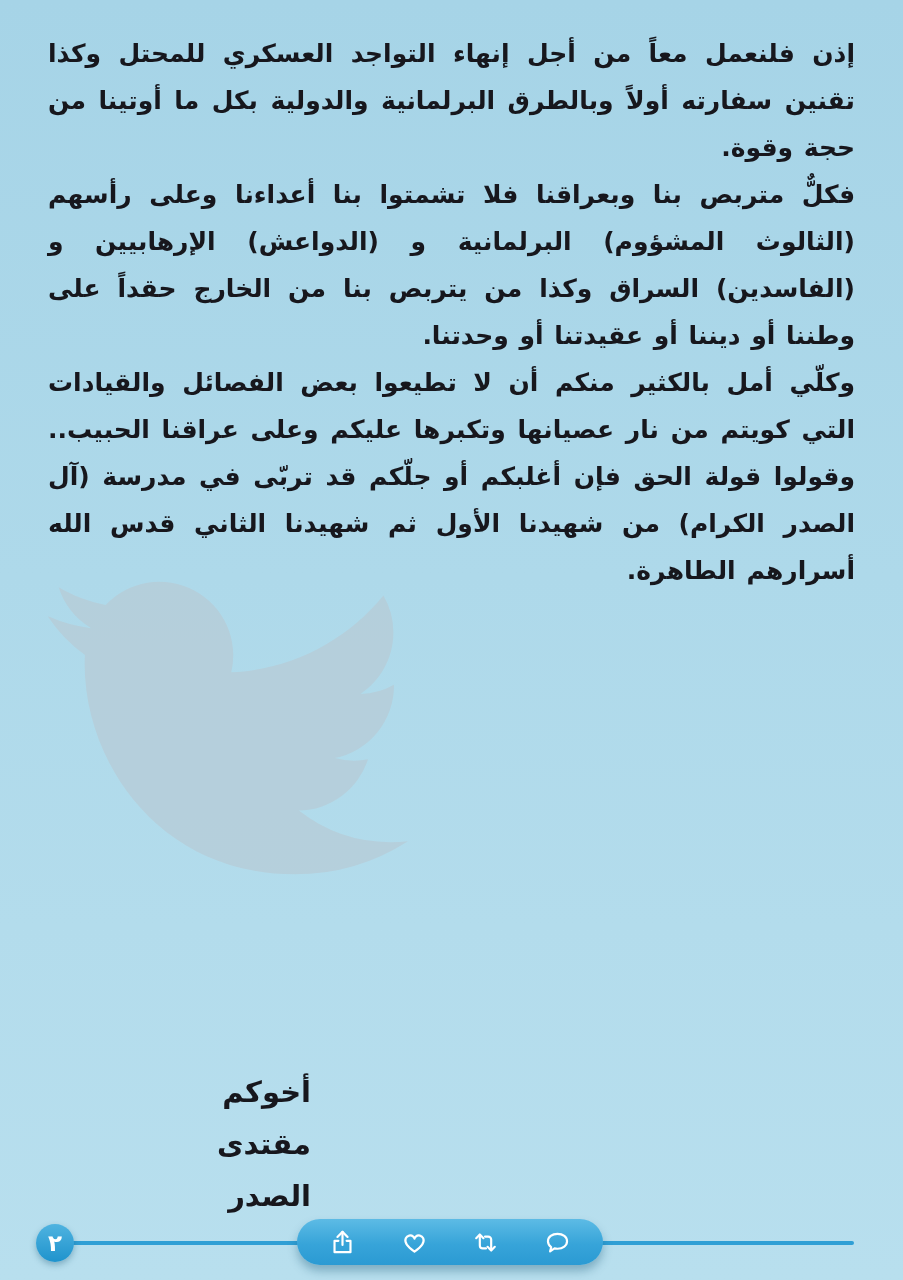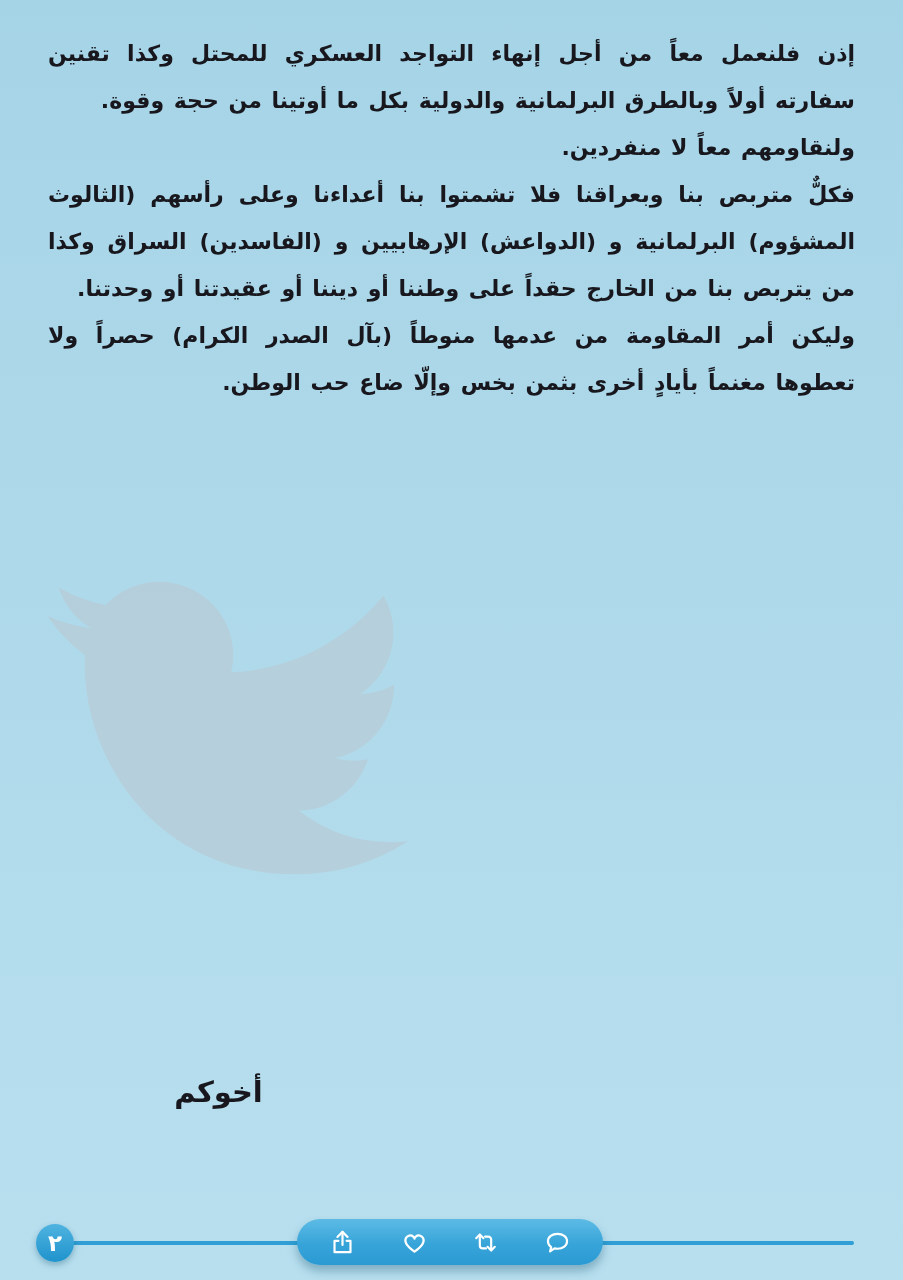--- a/index.html
+++ b/index.html
@@ -20,31 +20,31 @@
   .watermark svg { width: 100%; height: 100%; transform: scaleX(-1); }
 
   
   .content {
     position: absolute; top: 30px; left: 48px; right: 48px;
     z-index: 1;
     direction: rtl;
     text-align: justify;
     color: #17171d;
     font-weight: bold;
-    font-size: 22px;
+    font-size: 25px;
     line-height: 47px;
     word-spacing: 2px;
   }
   .content p { margin: 0; }
 
   
   .signature {
     position: absolute; left: 126px; top: 1066px; width: 185px;
     z-index: 1;
-    direction: rtl; text-align: center;
+    direction: rtl; 
     color: #17171d; font-weight: bold;
     font-size: 29px; line-height: 52px;
   }
 
   
   .footer { position: absolute; left: 0; top: 1214px; width: 903px; height: 66px; z-index: 2; }
   .footer-line {
     position: absolute; left: 68px; top: 27px; width: 786px; height: 4px;
     background: #2f9fd5; border-radius: 2px;
   }
@@ -79,27 +79,27 @@
 <body>
 
 <div class="watermark">
   <svg viewBox="0 0 24 24">
     <path fill="#b7ccd7" d="M23.953 4.57a10 10 0 01-2.825.775 4.958 4.958 0 002.163-2.723c-.951.555-2.005.959-3.127 1.184a4.92 4.92 0 00-8.384 4.482C7.69 8.095 4.067 6.13 1.64 3.162a4.822 4.822 0 00-.666 2.475c0 1.71.87 3.213 2.188 4.096a4.904 4.904 0 01-2.228-.616v.06a4.923 4.923 0 003.946 4.827 4.996 4.996 0 01-2.212.085 4.936 4.936 0 004.604 3.417 9.867 9.867 0 01-6.102 2.105c-.39 0-.779-.023-1.17-.067a13.995 13.995 0 007.557 2.209c9.053 0 13.998-7.496 13.998-13.985 0-.21 0-.42-.015-.63A9.935 9.935 0 0024 4.59z"></path>
   </svg>
 </div>
 
 <main class="content" id="paragraphs">
     <p>إذن فلنعمل معاً من أجل إنهاء التواجد العسكري للمحتل وكذا تقنين سفارته أولاً وبالطرق البرلمانية والدولية بكل ما أوتينا من حجة وقوة.</p>
-    <p>ولنقاومهم معاً لا منفردين.</p>
     <p>فكلٌّ متربص بنا وبعراقنا فلا تشمتوا بنا أعداءنا وعلى رأسهم (الثالوث المشؤوم) البرلمانية و (الدواعش) الإرهابيين و (الفاسدين) السراق وكذا من يتربص بنا من الخارج حقداً على وطننا أو ديننا أو عقيدتنا أو وحدتنا.</p>
-    <p>وليكن أمر المقاومة من عدمها منوطاً (بآل الصدر الكرام) حصراً ولا تعطوها مغنماً بأيادٍ أخرى بثمن بخس وإلّا ضاع حب الوطن.</p>
+    <p>وكلّي أمل بالكثير منكم أن لا تطيعوا بعض الفصائل والقيادات التي كويتم من نار عصيانها وتكبرها عليكم وعلى عراقنا الحبيب.. وقولوا قولة الحق فإن أغلبكم أو جلّكم قد تربّى في مدرسة (آل الصدر الكرام) من شهيدنا الأول ثم شهيدنا الثاني قدس الله أسرارهم الطاهرة.</p>
   </main>
 
 <div class="signature">
   <div>أخوكم</div>
+  <div>مقتدى الصدر</div>
 </div>
 
 <footer class="footer">
   <div class="footer-line"></div>
 
   <div class="page-circle">
     <span>٢</span>
   </div>
 
   <div class="pill">

